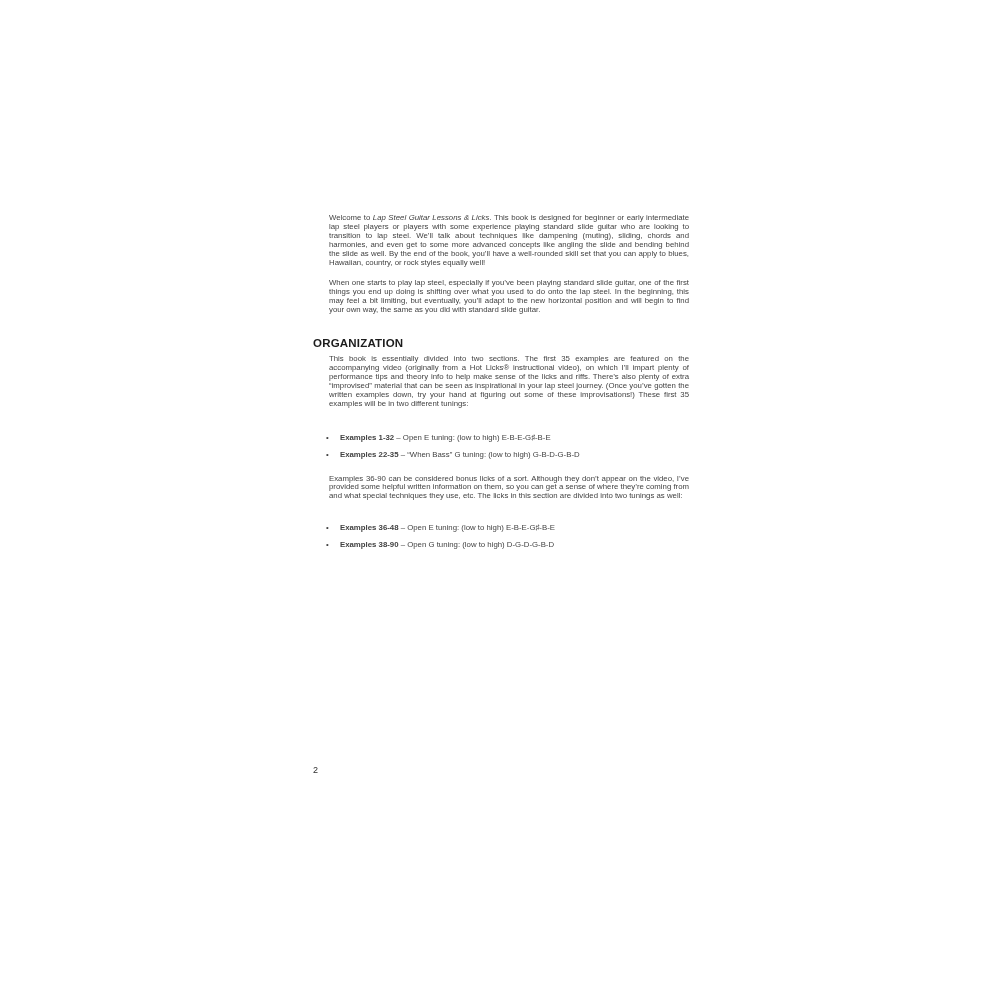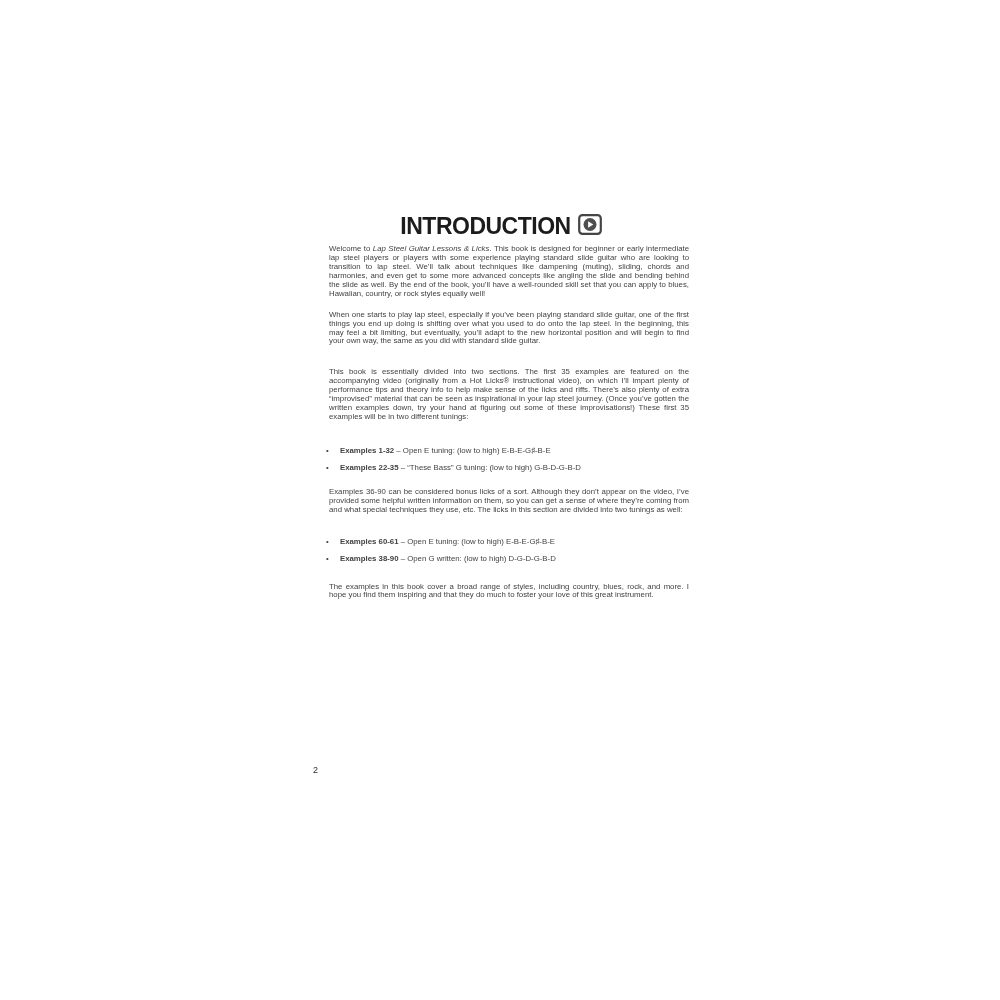--- a/index.html
+++ b/index.html
@@ -82,61 +82,51 @@
     font-size: 9px;
     color: #2e2e2e;
   }
 </style>
 </head>
 <body>
 
 <div class="page">
   <div class="content">
 
-    <div class="title-row">
-      <span class="title-text">INTRODUCTION</span>
-      <span class="video-icon">
-        <svg width="24" height="21" viewBox="0 0 24 21" aria-hidden="true">
-          <rect x="1.2" y="1.2" width="21.6" height="18.6" rx="3.2" fill="#ffffff" stroke="#454545" stroke-width="2.2"></rect>
-          <circle cx="12" cy="10.5" r="6.5" fill="#4f4f4f"></circle>
-          <polygon points="10.1,7.3 15.3,10.5 10.1,13.7" fill="#ffffff"></polygon>
-        </svg>
-      </span>
-    </div>
 
     <p class="body"><span>Welcome to </span><span class="book-title">Lap Steel Guitar Lessons &amp; Licks</span><span>. This book is designed for beginner or early intermediate lap steel players or players with some experience playing standard slide guitar who are looking to transition to lap steel. We’ll talk about techniques like dampening (muting), sliding, chords and harmonies, and even get to some more advanced concepts like angling the slide and bending behind the slide as well. By the end of the book, you’ll have a well-rounded skill set that you can apply to blues, Hawaiian, country, or rock styles equally well!</span></p>
 
     <p class="body gap-lg">When one starts to play lap steel, especially if you’ve been playing standard slide guitar, one of the first things you end up doing is shifting over what you used to do onto the lap steel. In the beginning, this may feel a bit limiting, but eventually, you’ll adapt to the new horizontal position and will begin to find your own way, the same as you did with standard slide guitar.</p>
 
+    <h2 class="section-heading">ORGANIZATION</h2>
 
     <p class="body gap-xl">This book is essentially divided into two sections. The first 35 examples are featured on the accompanying video (originally from a Hot Licks® instructional video), on which I’ll impart plenty of performance tips and theory info to help make sense of the licks and riffs. There’s also plenty of extra “improvised” material that can be seen as inspirational in your lap steel journey. (Once you’ve gotten the written examples down, try your hand at figuring out some of these improvisations!) These first 35 examples will be in two different tunings:</p>
 
     <div class="bullet-list">
       <div class="bullet-row">
         <span class="bullet-dot">•</span>
         <span><span class="bullet-label">Examples 1-32</span><span> – Open E tuning: (low to high) E-B-E-G♯-B-E</span></span>
       </div>
       <div class="bullet-row">
         <span class="bullet-dot">•</span>
-        <span><span class="bullet-label">Examples 22-35</span><span> – “These Bass” G tuning: (low to high) G-B-D-G-B-D</span></span>
+        <span><span class="bullet-label">Examples 22-35</span><span> – “When Bass” G tuning: (low to high) G-B-D-G-B-D</span></span>
       </div>
     </div>
 
     <p class="body gap-lg">Examples 36-90 can be considered bonus licks of a sort. Although they don’t appear on the video, I’ve provided some helpful written information on them, so you can get a sense of where they’re coming from and what special techniques they use, etc. The licks in this section are divided into two tunings as well:</p>
 
     <div class="bullet-list gap-lg">
       <div class="bullet-row">
         <span class="bullet-dot">•</span>
-        <span><span class="bullet-label">Examples 60-61</span><span> – Open E tuning: (low to high) E-B-E-G♯-B-E</span></span>
+        <span><span class="bullet-label">Examples 36-48</span><span> – Open E tuning: (low to high) E-B-E-G♯-B-E</span></span>
       </div>
       <div class="bullet-row">
         <span class="bullet-dot">•</span>
-        <span><span class="bullet-label">Examples 38-90</span><span> – Open G written: (low to high) D-G-D-G-B-D</span></span>
+        <span><span class="bullet-label">Examples 38-90</span><span> – Open G tuning: (low to high) D-G-D-G-B-D</span></span>
       </div>
     </div>
 
 
-    <p class="body">The examples in this book cover a broad range of styles, including country, blues, rock, and more. I hope you find them inspiring and that they do much to foster your love of this great instrument.</p>
 
   </div>
 
   <div class="page-number">2</div>
 </div>
 
 </body></html>

